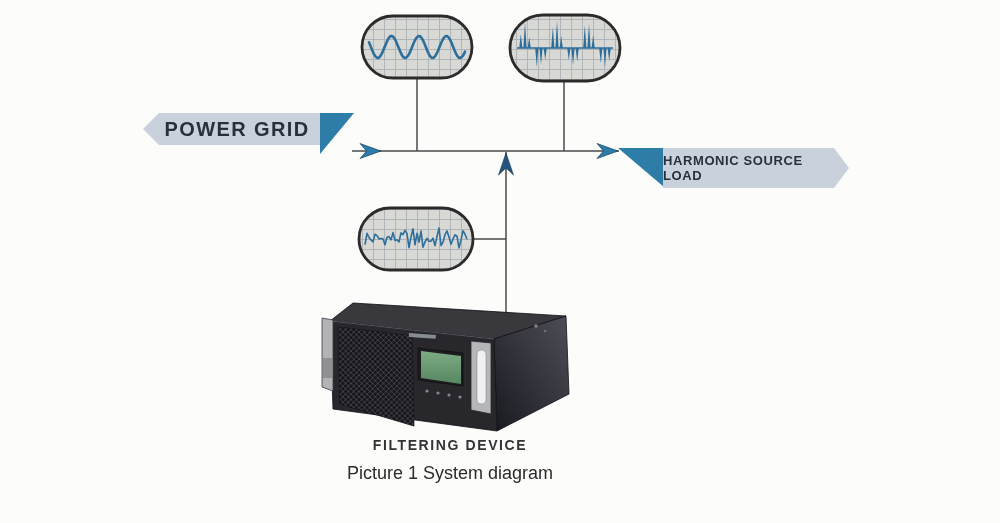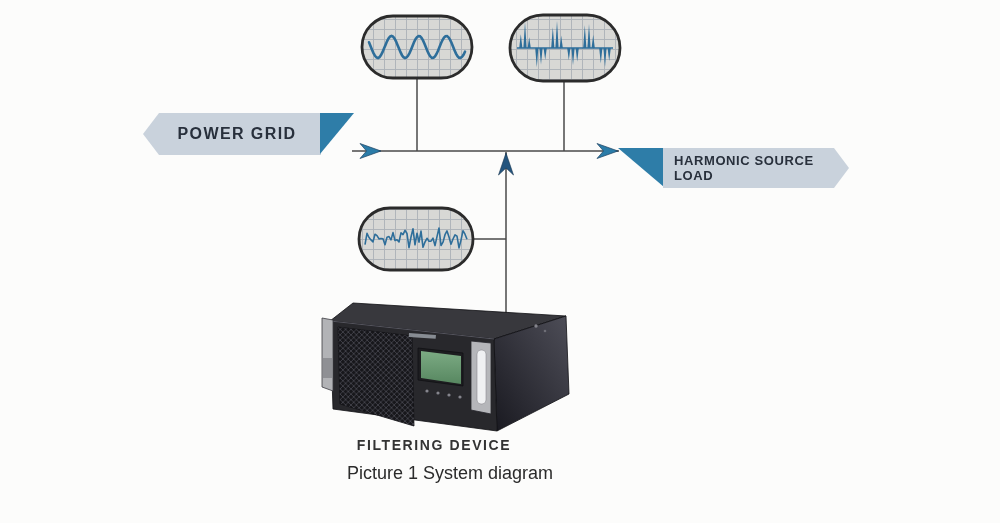--- a/index.html
+++ b/index.html
@@ -9,40 +9,39 @@
     font-family:"Liberation Sans", sans-serif;
   }
   .layer{position:absolute;left:0;top:0;}
   
   .banner{position:absolute;}
   .banner .fold{position:absolute;top:0;background:var(--banner_accent,#2e7da8);}
   .banner .body{
     position:absolute;top:0;display:flex;align-items:center;justify-content:center;
     background:var(--banner_body,#c9d2dd);
     color:var(--text_dark,#28303c);
-    padding-left:11px;
   }
   .banner-pg{left:143px;top:113px;width:212px;height:42px;}
   .banner-pg .body{
-    left:0;width:178px;height:42px;
+    left:0;width:178px;height:32px;
     clip-path:polygon(0 50%, 16px 0, 100% 0, 100% 100%, 16px 100%);
-    font-size:16px;font-weight:600;letter-spacing:1.4px;padding-left:10px;box-sizing:border-box;
+    font-size:20px;font-weight:600;letter-spacing:1.4px;padding-left:10px;box-sizing:border-box;
   }
   .banner-pg .fold{left:177px;width:34px;height:41px;clip-path:polygon(0 0,100% 0,0 100%);}
   .banner-hs{left:618px;top:148px;width:231px;height:40px;}
   .banner-hs .fold{left:0;width:46px;height:39px;clip-path:polygon(0 0,100% 0,100% 100%);}
   .banner-hs .body{
     left:45px;width:186px;height:40px;
     clip-path:polygon(0 0, calc(100% - 15px) 0, 100% 50%, calc(100% - 15px) 100%, 0 100%);
     font-size:13px;font-weight:600;letter-spacing:0.6px;padding-right:8px;box-sizing:border-box;
   }
   
   .caption{position:absolute;text-align:center;color:#2b2b2b;}
   .device-caption{
-    left:324px;top:437px;width:220px;
+    left:340px;top:437px;width:220px;
     font-size:14px;font-weight:600;letter-spacing:1.6px;color:#333;
   }
   .figure-caption{left:300px;top:463px;width:300px;font-size:18px;}
   
   .scope-body{fill:var(--scope_fill,#d8d8d5);}
   .scope-border{fill:none;stroke:var(--scope_border,#2b2b2b);stroke-width:2.8;}
   .wire{stroke:var(--line_color,#4a4a4a);stroke-width:1.5;fill:none;}
   .dart{fill:var(--arrow_blue,#2b7ca8);stroke:#1d4060;stroke-width:0.7;}
   .dart-up{fill:var(--arrow_navy,#24557e);stroke:#16344f;stroke-width:0.6;}
 </style>

